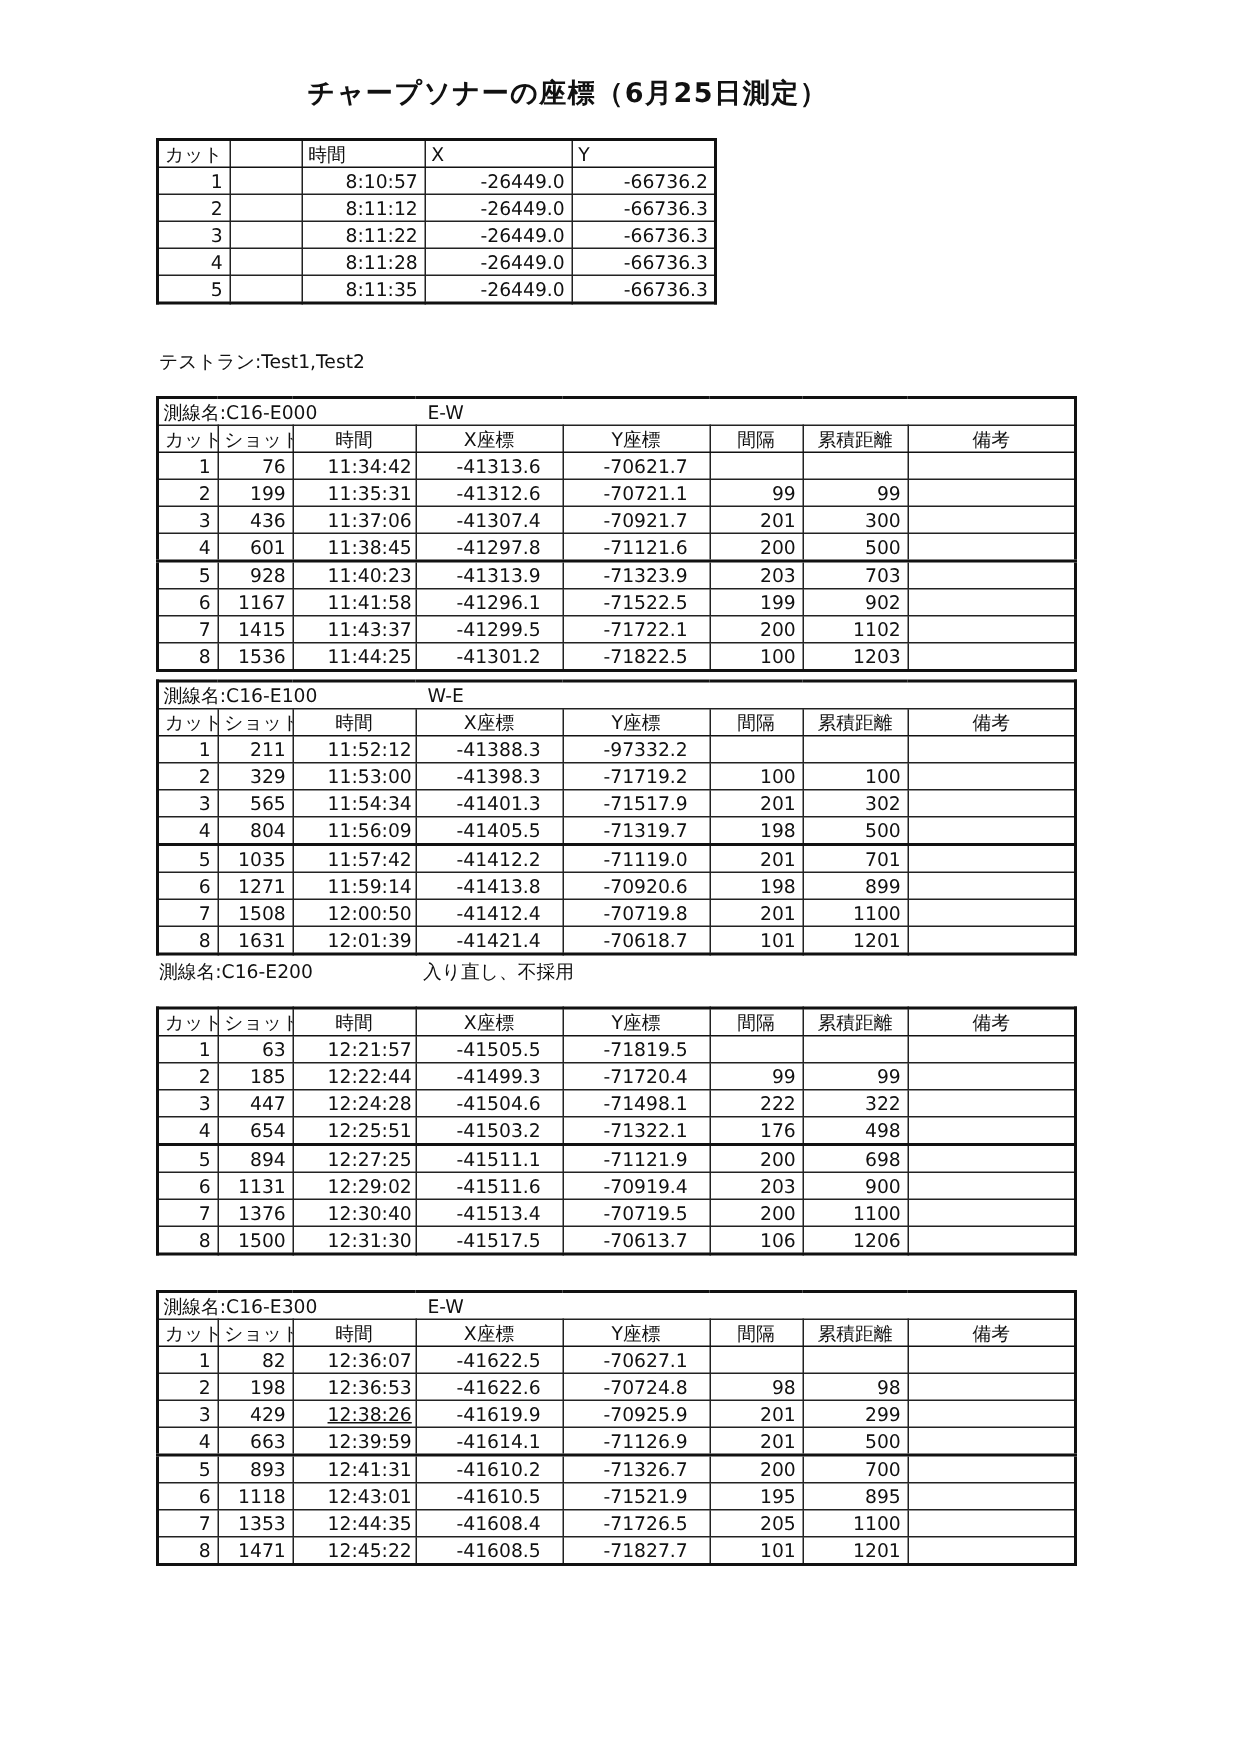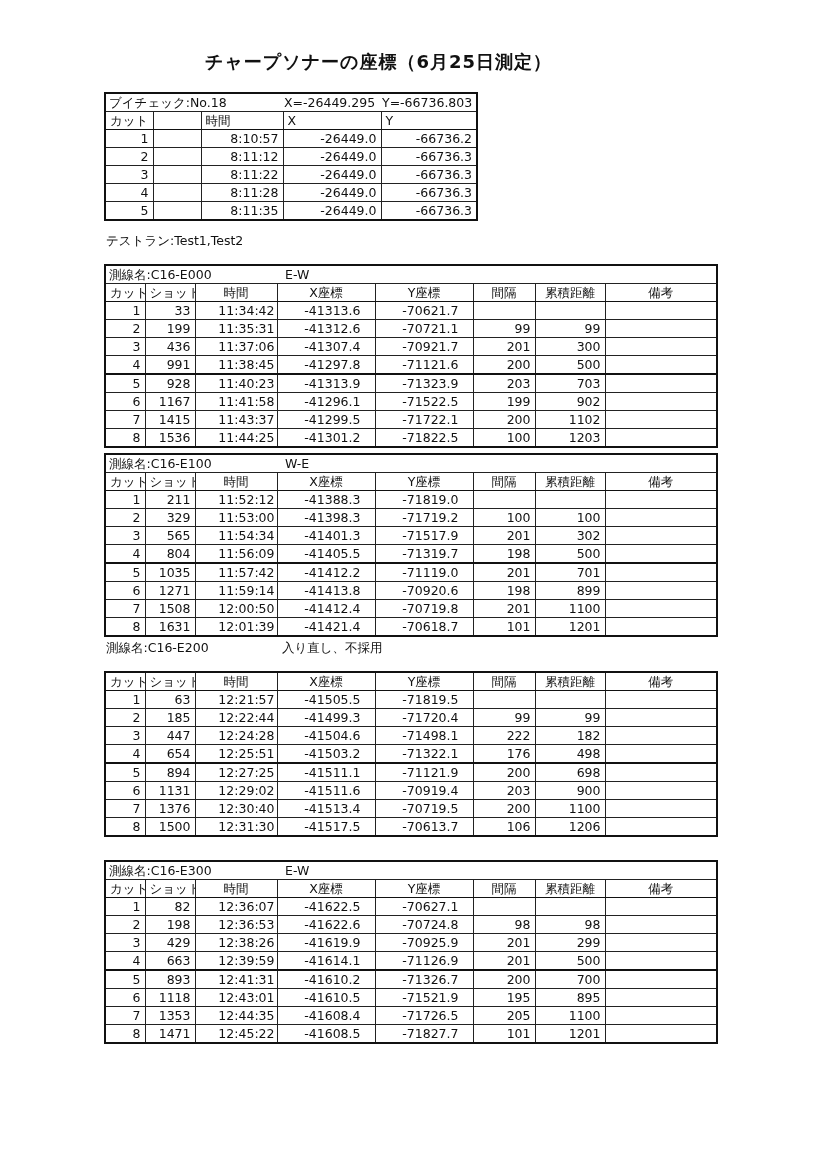--- a/index.html
+++ b/index.html
@@ -26,25 +26,20 @@
 
 <table id="buoy" class="outer">
   <colgroup>
     <col style="width:48px">
       <col style="width:48px">
       <col style="width:82px">
       <col style="width:98px">
       <col style="width:96px">
   </colgroup>
   <tbody>
-    <tr>
-      <td colspan="5" style="padding-left:3px;">
-        <span style="display:inline-block;width:175px;">ブイチェック:No.18</span><span style="display:inline-block;width:98px;">X=-26449.295</span><span>Y=-66736.803</span>
-      </td>
-    </tr>
     <tr class="head-row">
       <td class="hdr-left">カット</td>
       <td></td>
       <td class="hdr-left">時間</td>
       <td class="hdr-left">X</td>
       <td class="hdr-left">Y</td>
     </tr>
   </tbody>
   <tbody id="buoy-body">
       <tr>
@@ -107,21 +102,21 @@
         <td class="hdr-left">ショット</td>
         <td class="ctr">時間</td>
         <td class="ctr">X座標</td>
         <td class="ctr">Y座標</td>
         <td class="ctr">間隔</td>
         <td class="ctr">累積距離</td>
         <td class="ctr">備考</td>
       </tr>
       <tr>
         <td class="num">1</td>
-        <td class="num">33</td>
+        <td class="num">76</td>
         <td class="num" style="padding-right: 2px;">11:34:42</td>
         <td class="num" style="padding-right: 14px;">-41313.6</td>
         <td class="num" style="padding-right: 14px;">-70621.7</td>
         <td class="num"></td>
         <td class="num"></td>
         <td class="num"></td>
       </tr>
       <tr>
         <td class="num">2</td>
         <td class="num">199</td>
@@ -137,21 +132,21 @@
         <td class="num">436</td>
         <td class="num" style="padding-right: 2px;">11:37:06</td>
         <td class="num" style="padding-right: 14px;">-41307.4</td>
         <td class="num" style="padding-right: 14px;">-70921.7</td>
         <td class="num">201</td>
         <td class="num">300</td>
         <td class="num"></td>
       </tr>
       <tr>
         <td class="num">4</td>
-        <td class="num">991</td>
+        <td class="num">601</td>
         <td class="num" style="padding-right: 2px;">11:38:45</td>
         <td class="num" style="padding-right: 14px;">-41297.8</td>
         <td class="num" style="padding-right: 14px;">-71121.6</td>
         <td class="num">200</td>
         <td class="num">500</td>
         <td class="num"></td>
       </tr>
       <tr class="thick-top">
         <td class="num">5</td>
         <td class="num">928</td>
@@ -217,21 +212,21 @@
         <td class="ctr">Y座標</td>
         <td class="ctr">間隔</td>
         <td class="ctr">累積距離</td>
         <td class="ctr">備考</td>
       </tr>
       <tr>
         <td class="num">1</td>
         <td class="num">211</td>
         <td class="num" style="padding-right: 2px;">11:52:12</td>
         <td class="num" style="padding-right: 14px;">-41388.3</td>
-        <td class="num" style="padding-right: 14px;">-71819.0</td>
+        <td class="num" style="padding-right: 14px;">-97332.2</td>
         <td class="num"></td>
         <td class="num"></td>
         <td class="num"></td>
       </tr>
       <tr>
         <td class="num">2</td>
         <td class="num">329</td>
         <td class="num" style="padding-right: 2px;">11:53:00</td>
         <td class="num" style="padding-right: 14px;">-41398.3</td>
         <td class="num" style="padding-right: 14px;">-71719.2</td>
@@ -348,21 +343,21 @@
         <td class="num">99</td>
         <td class="num"></td>
       </tr>
       <tr>
         <td class="num">3</td>
         <td class="num">447</td>
         <td class="num" style="padding-right: 2px;">12:24:28</td>
         <td class="num" style="padding-right: 14px;">-41504.6</td>
         <td class="num" style="padding-right: 14px;">-71498.1</td>
         <td class="num">222</td>
-        <td class="num">182</td>
+        <td class="num">322</td>
         <td class="num"></td>
       </tr>
       <tr>
         <td class="num">4</td>
         <td class="num">654</td>
         <td class="num" style="padding-right: 2px;">12:25:51</td>
         <td class="num" style="padding-right: 14px;">-41503.2</td>
         <td class="num" style="padding-right: 14px;">-71322.1</td>
         <td class="num">176</td>
         <td class="num">498</td>
@@ -451,21 +446,21 @@
         <td class="num" style="padding-right: 2px;">12:36:53</td>
         <td class="num" style="padding-right: 14px;">-41622.6</td>
         <td class="num" style="padding-right: 14px;">-70724.8</td>
         <td class="num">98</td>
         <td class="num">98</td>
         <td class="num"></td>
       </tr>
       <tr>
         <td class="num">3</td>
         <td class="num">429</td>
-        <td class="num" style="padding-right: 2px;">12:38:26</td>
+        <td class="num" style="padding-right: 2px; text-decoration: underline;">12:38:26</td>
         <td class="num" style="padding-right: 14px;">-41619.9</td>
         <td class="num" style="padding-right: 14px;">-70925.9</td>
         <td class="num">201</td>
         <td class="num">299</td>
         <td class="num"></td>
       </tr>
       <tr>
         <td class="num">4</td>
         <td class="num">663</td>
         <td class="num" style="padding-right: 2px;">12:39:59</td>

